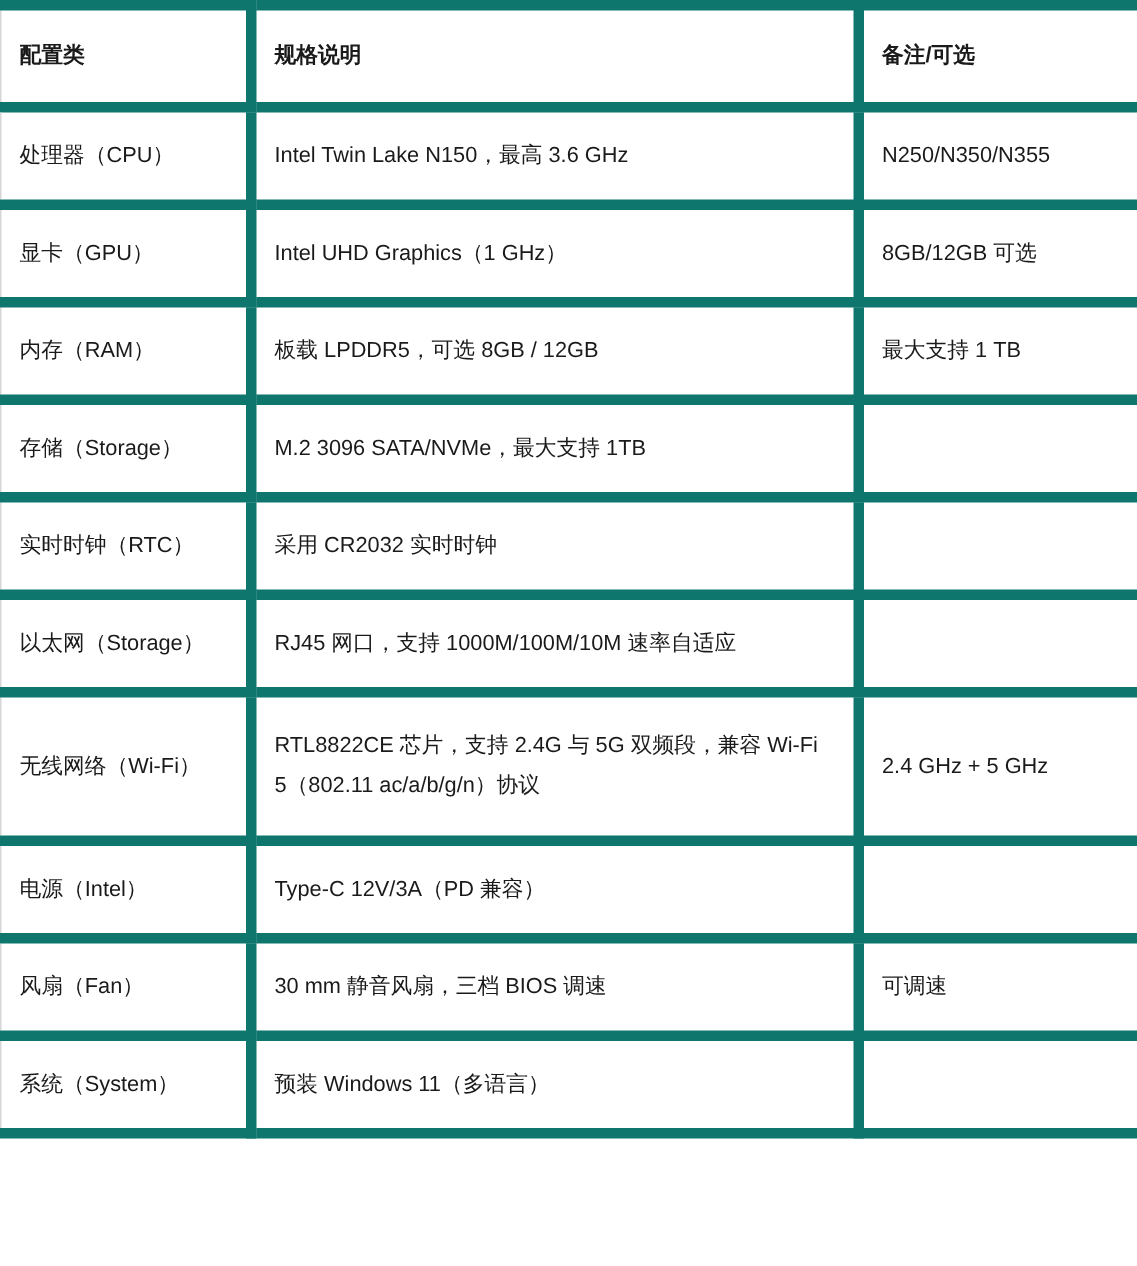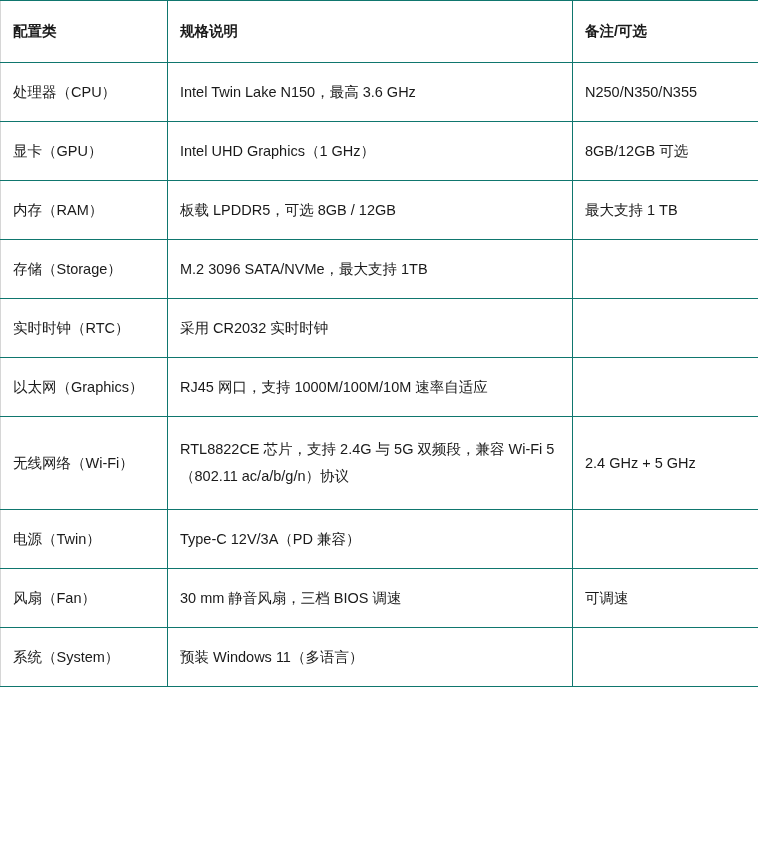--- a/index.html
+++ b/index.html
@@ -18,21 +18,21 @@
     width: 758px;
     border-collapse: collapse;
     table-layout: fixed;
   }
   .spec-table col.c0 { width: 167px; }
   .spec-table col.c1 { width: 405px; }
   .spec-table col.c2 { width: 186px; }
 
   .spec-table th,
   .spec-table td {
-    border: 1px solid #0f766e;
+    border: 7px solid #0f766e;
     padding: 10px 12px 10px 12px;
     text-align: left;
     vertical-align: middle;
     font-size: 14.5px;
     line-height: 1.85;
     font-weight: normal;
     color: #1a1a1a;
     word-break: break-word;
   }
   .spec-table thead th {
@@ -95,31 +95,31 @@
       <td>存储（Storage）</td>
       <td>M.2 3096 SATA/NVMe，最大支持 1TB</td>
       <td class="cell-note"></td>
     </tr>
     <tr>
       <td>实时时钟（RTC）</td>
       <td>采用 CR2032 实时时钟</td>
       <td class="cell-note"></td>
     </tr>
     <tr>
-      <td>以太网（Graphics）</td>
+      <td>以太网（Storage）</td>
       <td>RJ45 网口，支持 1000M/100M/10M 速率自适应</td>
       <td class="cell-note"></td>
     </tr>
     <tr class="tall">
       <td>无线网络（Wi-Fi）</td>
       <td>RTL8822CE 芯片，支持 2.4G 与 5G 双频段，兼容 Wi-Fi 5（802.11 ac/a/b/g/n）协议</td>
       <td class="cell-note">2.4 GHz + 5 GHz</td>
     </tr>
     <tr>
-      <td>电源（Twin）</td>
+      <td>电源（Intel）</td>
       <td>Type-C 12V/3A（PD 兼容）</td>
       <td class="cell-note"></td>
     </tr>
     <tr>
       <td>风扇（Fan）</td>
       <td>30 mm 静音风扇，三档 BIOS 调速</td>
       <td class="cell-note">可调速</td>
     </tr>
     <tr>
       <td>系统（System）</td>

